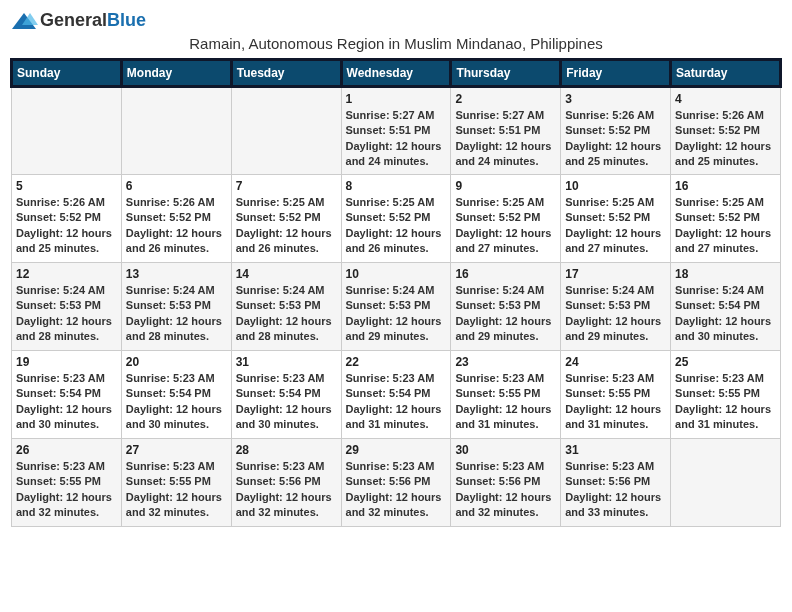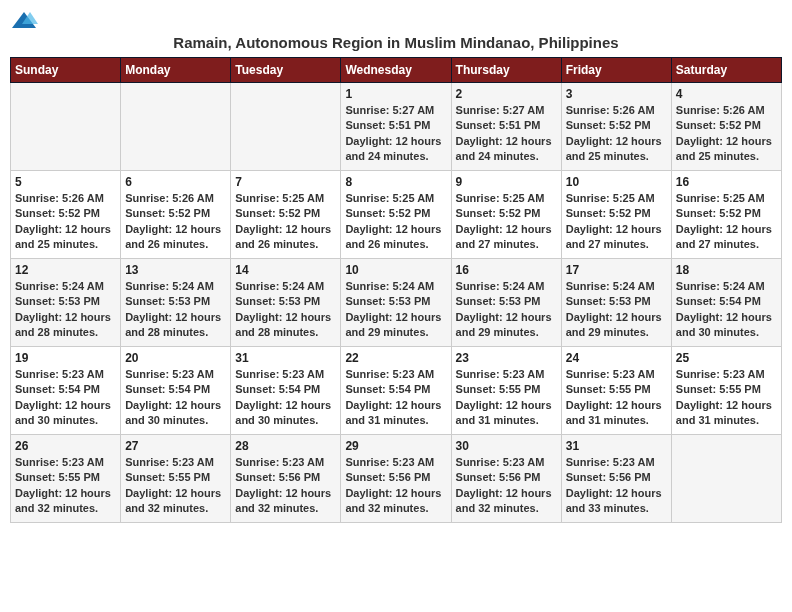--- a/index.html
+++ b/index.html
@@ -34,35 +34,35 @@
       font-size: 36px;
       font-weight: bold;
       color: #333;
       text-align: right;
     }
     .subtitle {
       text-align: center;
       font-size: 15px;
       color: #333;
       margin-bottom: 6px;
-      font-weight: bold;
+      font-weight: normal;
     }
     .calendar {
       width: 100%;
       border-collapse: collapse;
       font-size: 11px;
     }
     .calendar thead th {
-      background-color: #7f1d1d;
+      background-color: #0c4a6e;
       color: #fff;
       padding: 5px 4px;
       text-align: left;
       font-size: 12px;
       font-weight: bold;
-      border: 1px solid #0f172a;
+      border: 3px solid #0f172a;
     }
     .calendar tbody td {
       border: 1px solid #ccc;
       vertical-align: top;
       padding: 4px;
       width: calc(100%/7);
       height: 88px;
     }
     .calendar tbody tr:nth-child(odd) td {
       background-color: #f5f5f5;
@@ -89,20 +89,23 @@
 </head>
 <body>
 
 <div class="header-area">
   <div class="logo">
     <div class="logo-row">
       <svg class="logo-icon" viewBox="0 0 28 20">
         <polygon points="14,2 26,18 2,18" fill="#1a6faf"></polygon>
         <polygon points="20,2 28,14 12,14" fill="#4db8e8" opacity="0.7"></polygon>
       </svg>
+      <span>
+        <span style="font-size:18px;font-weight:bold;color:#333;">General</span><span style="font-size:18px;font-weight:bold;color:#1a6faf;">Blue</span>
+      </span>
     </div>
   </div>
 </div>
 
 <div class="subtitle">Ramain, Autonomous Region in Muslim Mindanao, Philippines</div>
 
 <table class="calendar">
   <thead>
     <tr id="weekday-header">
     <th>Sunday</th>

